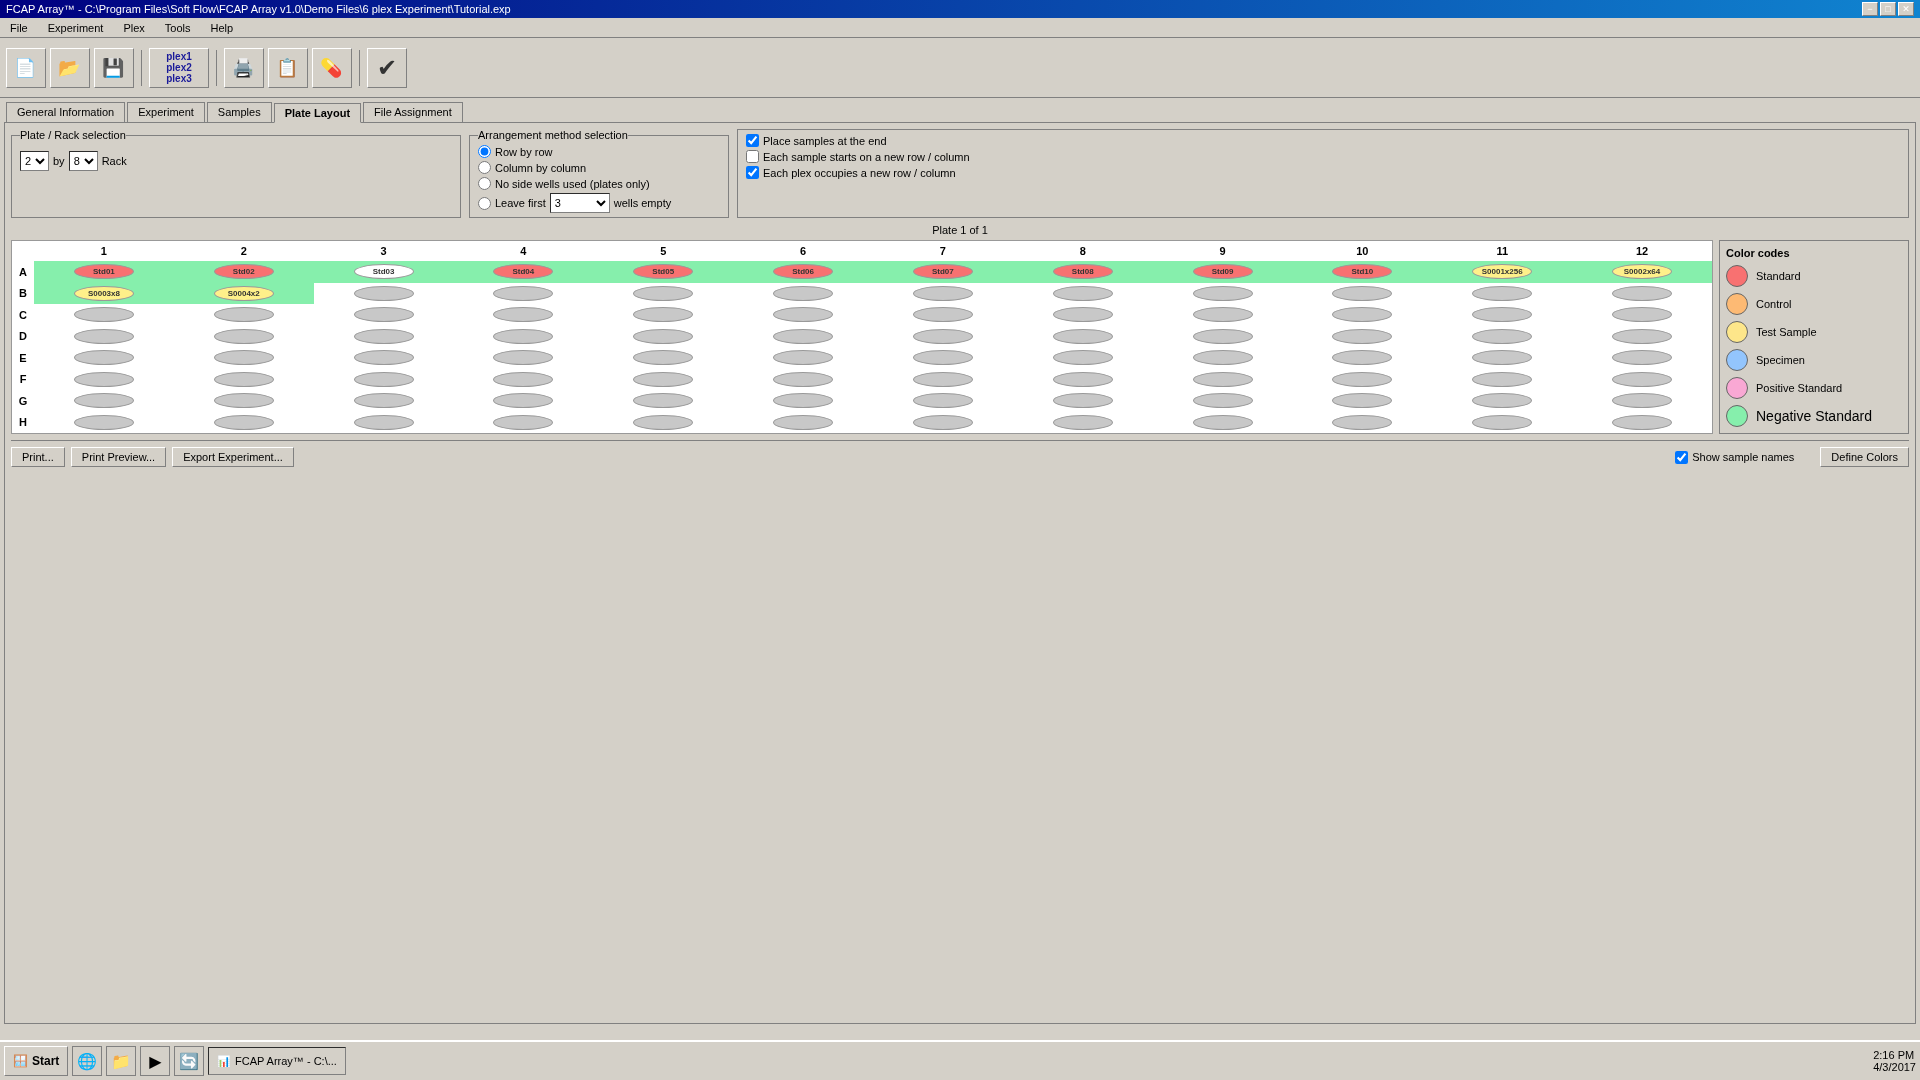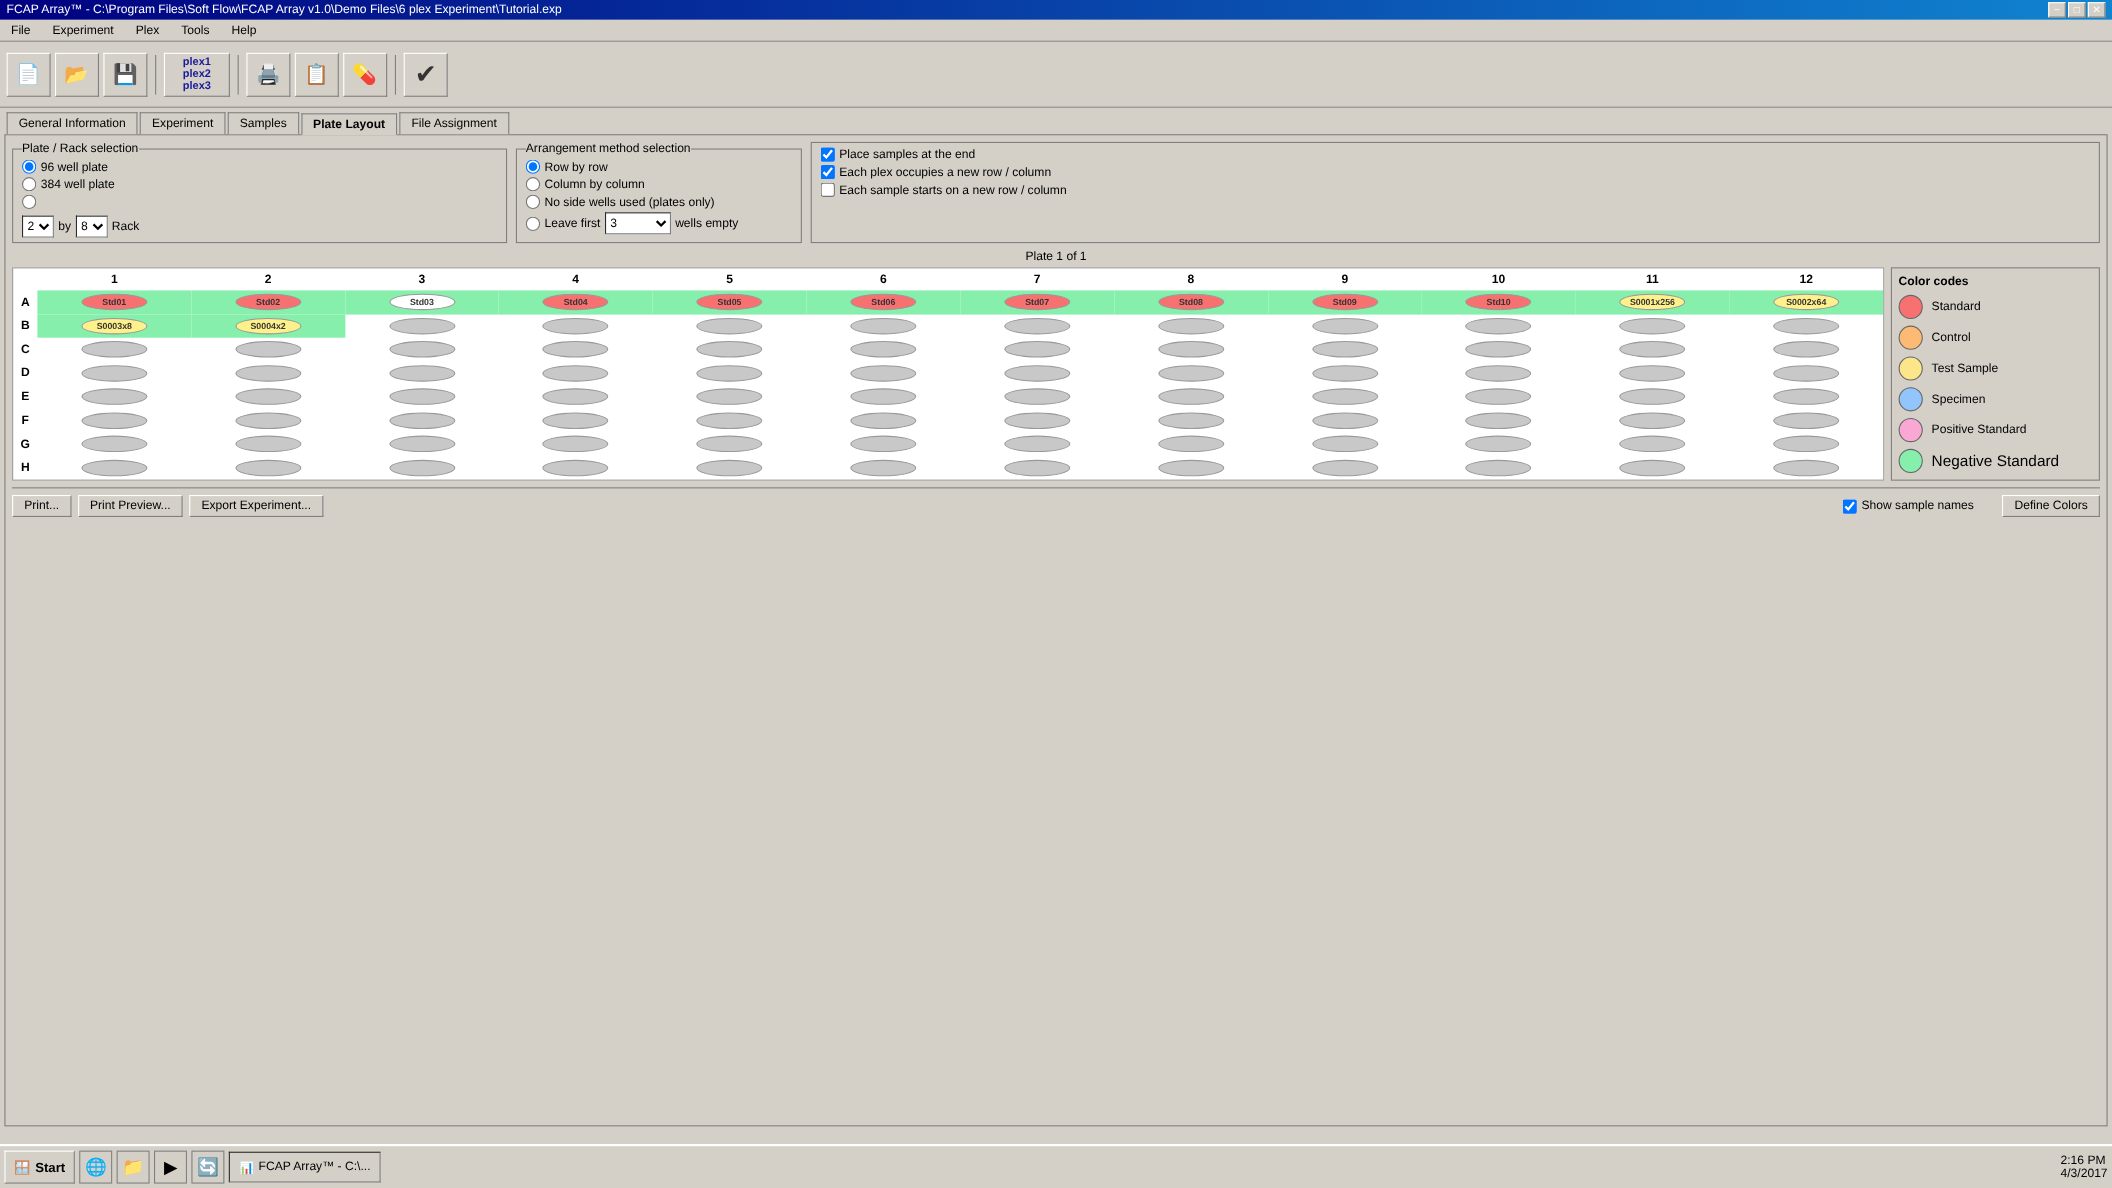--- a/index.html
+++ b/index.html
@@ -215,33 +215,20 @@
     <div class="tab active">Plate Layout</div>
     <div class="tab">File Assignment</div>
   </div>
 
 <div style="margin: 0 4px; border: 1px solid #808080; background: #d4d0c8; padding: 6px; height: calc(1080px - 22px - 20px - 60px - 34px - 42px);">
 
   <div style="display:flex; gap:8px; margin-bottom:6px;">
 
     <fieldset style="border:1px solid #808080; padding:4px 8px; min-width:450px;">
       <legend style="font-size:11px;">Plate / Rack selection</legend>
-      <div class="radio-group">
-        <div class="radio-row">
-          <input type="radio" name="plate" checked="" style="">
-          <span>96 well plate</span>
-        </div>
-        <div class="radio-row">
-          <input type="radio" name="plate" style="">
-          <span>384 well plate</span>
-        </div>
-        <div class="radio-row">
-          <input type="radio" name="plate" style="">
-        </div>
-      </div>
       <div class="row-controls">
         <select><option>2</option></select>
         <span>by</span>
         <select><option>8</option></select>
         <span>Rack</span>
       </div>
     </fieldset>
 
     <fieldset style="border:1px solid #808080; padding:4px 8px; min-width:260px;">
       <legend style="font-size:11px;">Arrangement method selection</legend>
@@ -266,26 +253,26 @@
         </div>
       </div>
     </fieldset>
 
     <div style="border:1px solid #808080; padding:4px 8px; flex:1;">
       <div class="checkbox-row">
         <input type="checkbox" checked="" style="">
         <span>Place samples at the end</span>
       </div>
       <div class="checkbox-row">
+        <input type="checkbox" style="">
+        <span>Each sample starts on a new row / column</span>
+      </div>
+      <div class="checkbox-row">
         <input type="checkbox" checked="" style="">
         <span>Each plex occupies a new row / column</span>
-      </div>
-      <div class="checkbox-row">
-        <input type="checkbox" style="">
-        <span>Each sample starts on a new row / column</span>
       </div>
     </div>
   </div>
 
   <div id="plate-title" style="text-align:center; font-size:11px; margin-bottom:4px;">Plate 1 of 1</div>
 
   <div style="display:flex; flex-direction:row; gap:6px; flex:1;">
 
     <div style="flex:1; background:white; border:1px solid #999; display:flex; flex-direction:column; overflow:hidden;">
       <div id="grid-container" style="display:flex; flex-direction:row; height:100%;">

